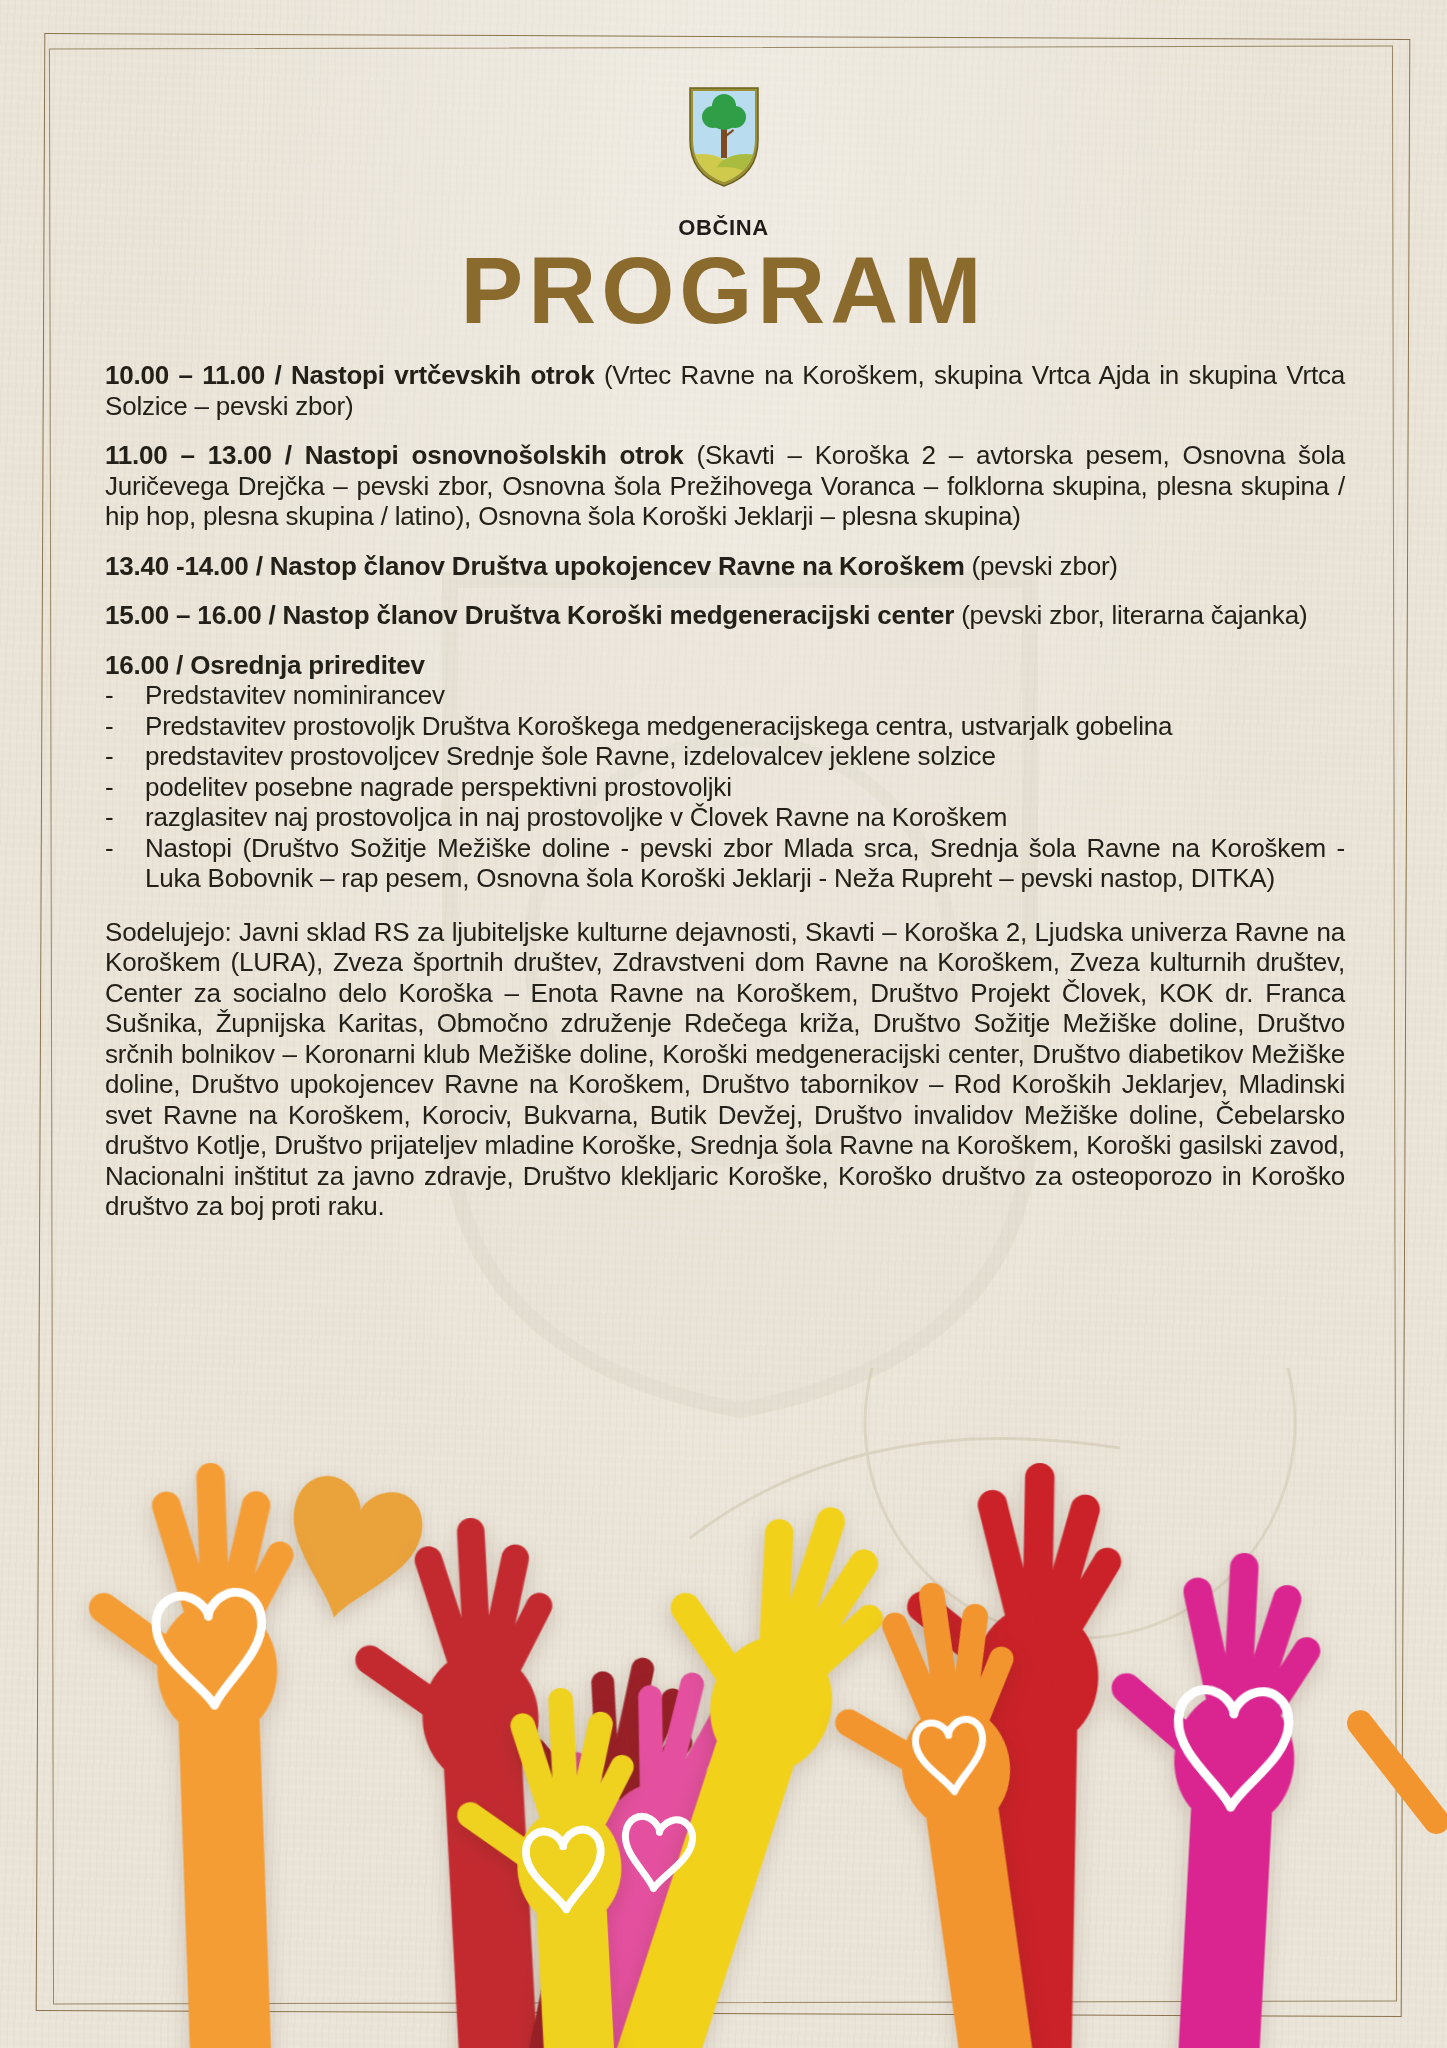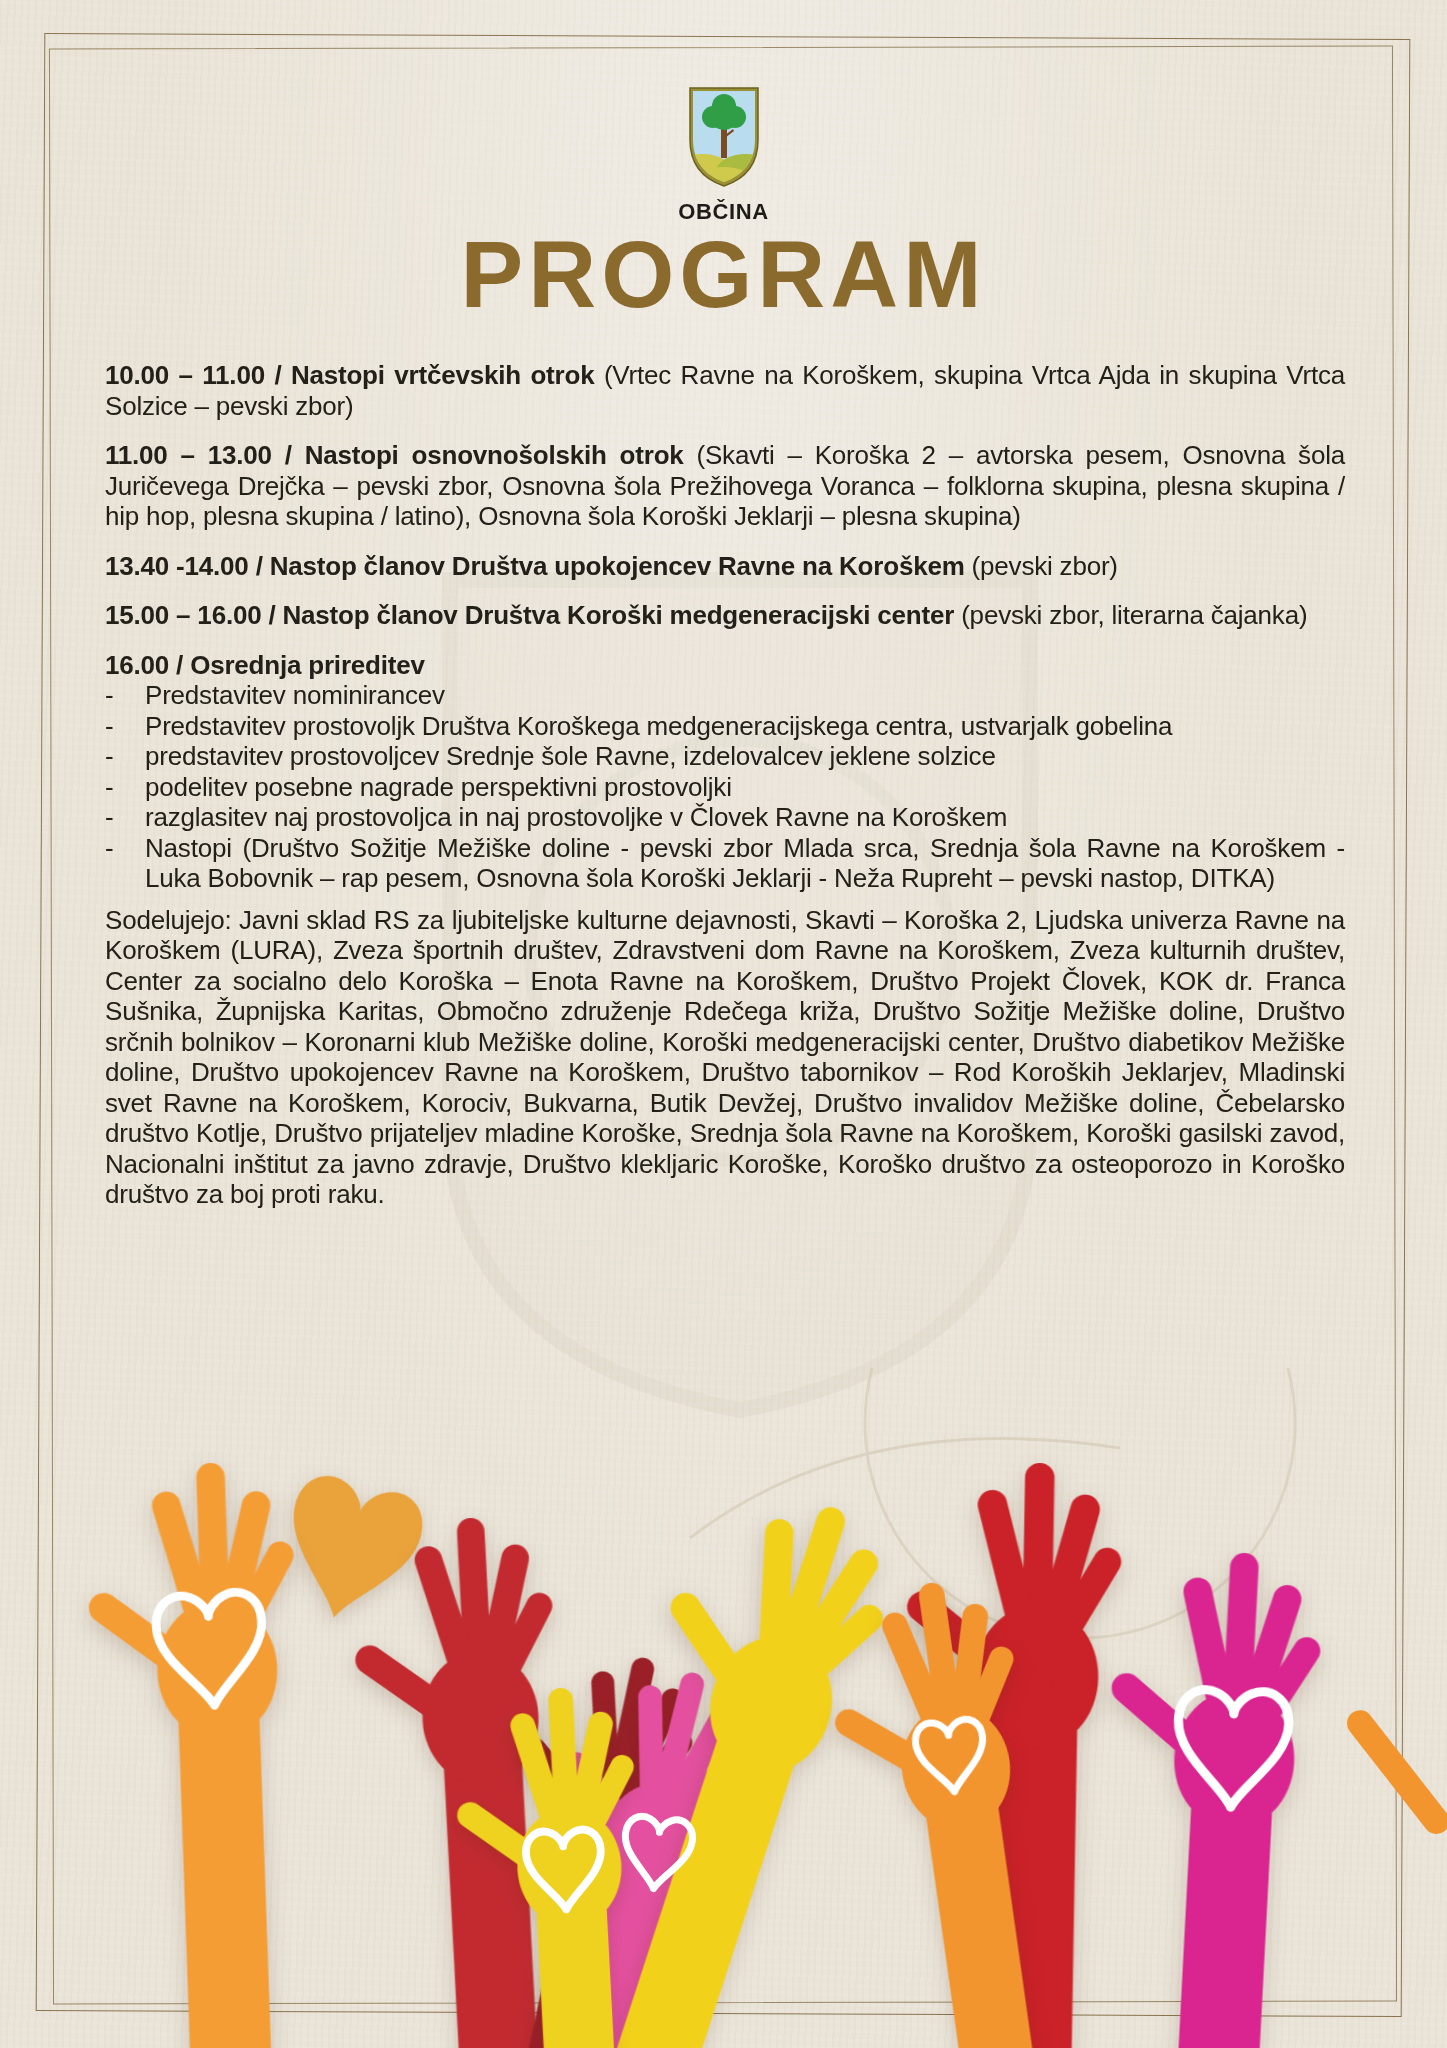--- a/index.html
+++ b/index.html
@@ -19,31 +19,31 @@
   }
   
   .frame{position:absolute;z-index:2;pointer-events:none;border:1.6px solid rgba(111,84,40,.78);}
   .frame-outer{top:36px;left:40px;right:41px;bottom:34px;transform:rotate(.25deg);}
   .frame-inner{top:47px;left:51px;right:52px;bottom:45px;transform:rotate(-.12deg);border-color:rgba(111,84,40,.65);}
   
   .watermark{position:absolute;left:420px;top:560px;z-index:1;opacity:.06;pointer-events:none;}
   
   .header{position:absolute;top:84px;left:0;right:0;z-index:4;text-align:center;}
   .logo{display:block;margin:0 auto;}
-  .muni{margin-top:10px;font-size:22px;line-height:27px;font-weight:700;letter-spacing:.6px;color:#1f1c18;}
+  .muni{margin-top:26px;font-size:22px;line-height:27px;font-weight:700;letter-spacing:.6px;color:#1f1c18;}
   h1.title{
     margin:2px 0 0 0;font-size:94px;line-height:96px;font-weight:700;
     letter-spacing:5px;color:#8a6a2d;text-align:center;
   }
   
   .content{position:absolute;top:360px;left:105px;width:1240px;z-index:4;}
   .entry{margin:0 0 19px 0;font-size:26px;line-height:30.5px;text-align:justify;letter-spacing:-.2px;}
   .entry strong{font-weight:700;}
   .entry-heading{margin:0;font-size:26px;line-height:30.5px;font-weight:700;letter-spacing:-.2px;}
-  .central{margin:0 0 11px 0;}
+  .central{margin:0 0 23px 0;}
   .bullet{display:flex;font-size:26px;line-height:30.5px;letter-spacing:-.2px;}
   .bullet .dash{flex:0 0 40px;}
   .bullet .btxt{flex:1;text-align:justify;}
   .stands-body{margin:0;}
   
   .hands{position:absolute;left:0;bottom:0;z-index:6;display:block;}
   .hands use.hand{filter:drop-shadow(0 5px 7px rgba(70,35,10,.18));}
   .hands use.heart{fill:none;stroke-linecap:round;stroke-linejoin:round;}
 </style>
 </head>

